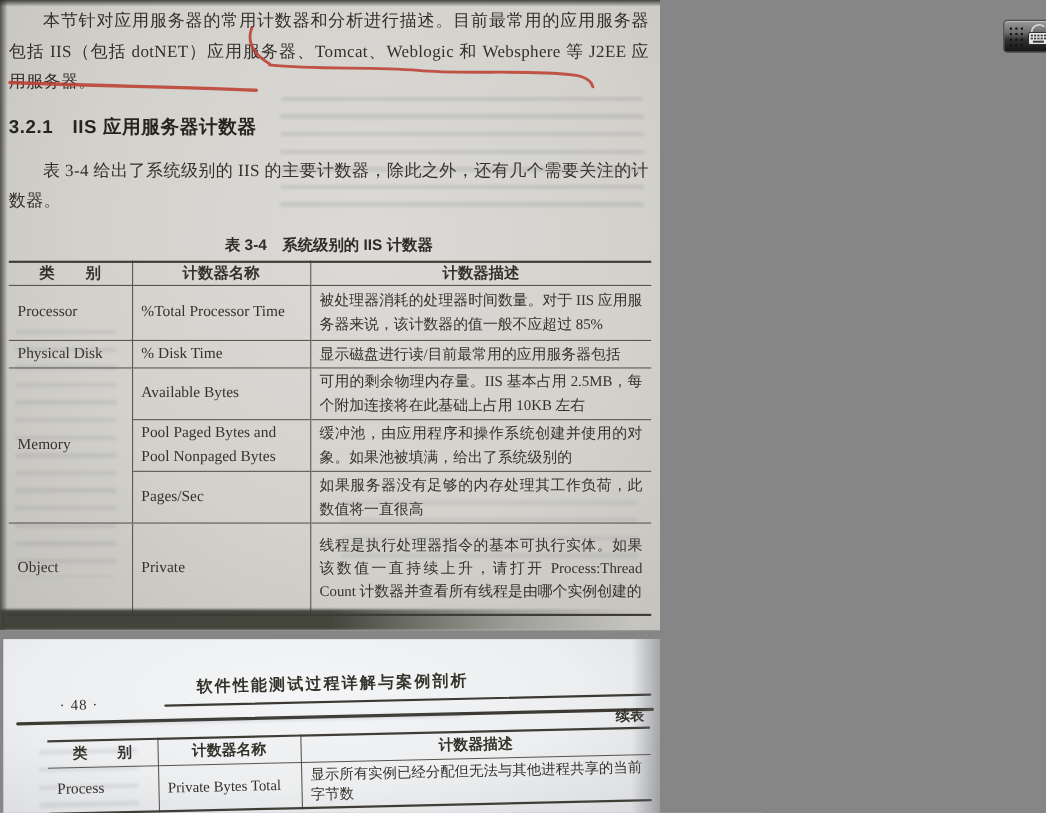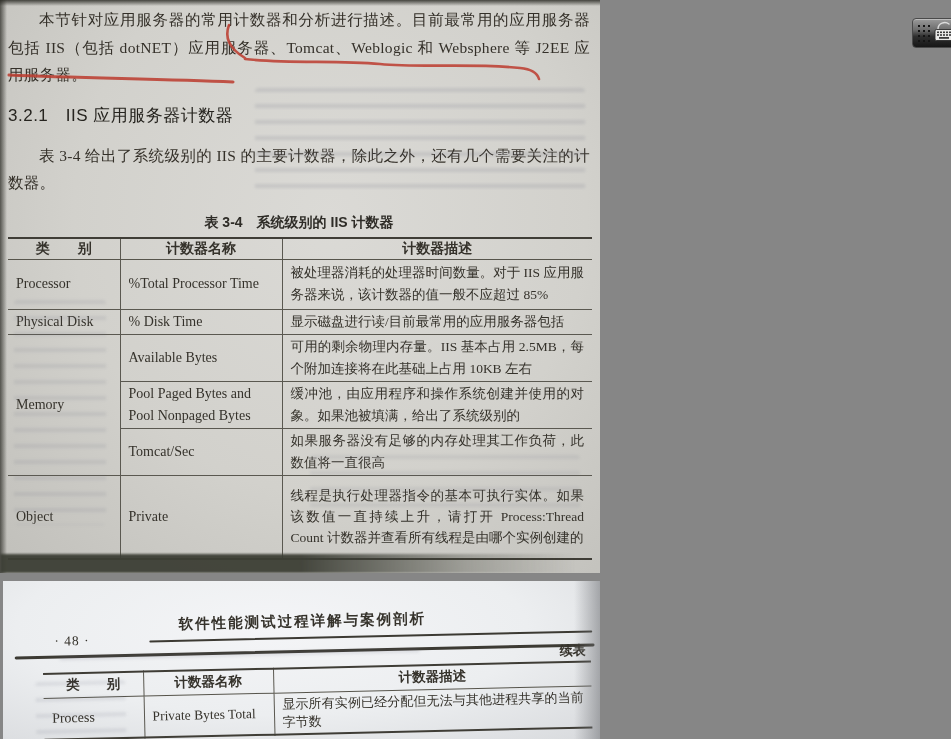--- a/index.html
+++ b/index.html
@@ -11,21 +11,21 @@
           background:radial-gradient(ellipse at 55% 38%, #dbdad6 0%, #d2d1cc 55%, #c0bfba 100%);}
   .edge-top{position:absolute;left:0;top:0;width:100%;height:6px;
             background:linear-gradient(180deg, rgba(44,44,38,.85), rgba(44,44,38,0));}
   .edge-left{position:absolute;left:0;top:0;width:7px;height:100%;
              background:linear-gradient(90deg, rgba(44,44,38,.75), rgba(44,44,38,0));}
   .edge-bottom{position:absolute;left:0;bottom:0;width:100%;height:19px;filter:blur(1px);
              background:linear-gradient(90deg, rgba(60,62,53,.95) 0 50%, rgba(60,62,53,.3) 78%, rgba(60,62,53,0) 96%);}
   .p1-content{position:absolute;left:8px;top:6px;width:582px;color:#343029;}
   .para{font-size:15.5px;line-height:27.5px;text-indent:2em;text-align:justify;margin:0;letter-spacing:.3px;}
   .para2{margin-top:15px;}
-  .heading{font-family:"Liberation Sans","DejaVu Sans",sans-serif;font-weight:normal;
+  .heading{font-family:"Liberation Sans","DejaVu Sans",sans-serif;font-weight:bold;
            font-size:17px;color:#26241f;margin:15px 0 0 0;letter-spacing:.5px;}
   .caption{font-family:"Liberation Sans","DejaVu Sans",sans-serif;font-weight:bold;text-align:center;
            font-size:14px;margin-top:17px;color:#2e2c27;}
 
   
   table.booktable{border-collapse:collapse;table-layout:fixed;width:584px;margin-top:5px;
         border-top:2.6px solid #3f3d36;border-bottom:2.6px solid #3f3d36;color:#35322b;}
   table.booktable td, table.booktable th{padding:1px 8px;vertical-align:middle;overflow:hidden;}
   table.booktable th{font-family:"Liberation Sans","DejaVu Sans",sans-serif;font-weight:bold;
         font-size:14px;border-bottom:1.3px solid #56544b;}
@@ -106,21 +106,21 @@
           <tr style="height:46px">
             <td class="c1 cat" rowspan="3">Memory</td>
             <td class="c2 cnt">Available Bytes</td>
             <td class="desc">可用的剩余物理内存量。IIS 基本占用 2.5MB，每个附加连接将在此基础上占用 10KB 左右</td>
           </tr>
           <tr style="height:46px">
             <td class="c2 cnt">Pool Paged Bytes and Pool Nonpaged Bytes</td>
             <td class="desc">缓冲池，由应用程序和操作系统创建并使用的对象。如果池被填满，给出了系统级别的</td>
           </tr>
           <tr style="height:42px">
-            <td class="c2 cnt">Tomcat/Sec</td>
+            <td class="c2 cnt">Pages/Sec</td>
             <td class="desc">如果服务器没有足够的内存处理其工作负荷，此数值将一直很高</td>
           </tr>
           <tr style="height:84px" class="objrow">
             <td class="c1 cat">Object</td>
             <td class="c2 cnt">Private</td>
             <td class="desc">线程是执行处理器指令的基本可执行实体。如果该数值一直持续上升，请打开 Process:Thread Count 计数器并查看所有线程是由哪个实例创建的</td>
           </tr>
         </tbody>
       </table>
     </div>

